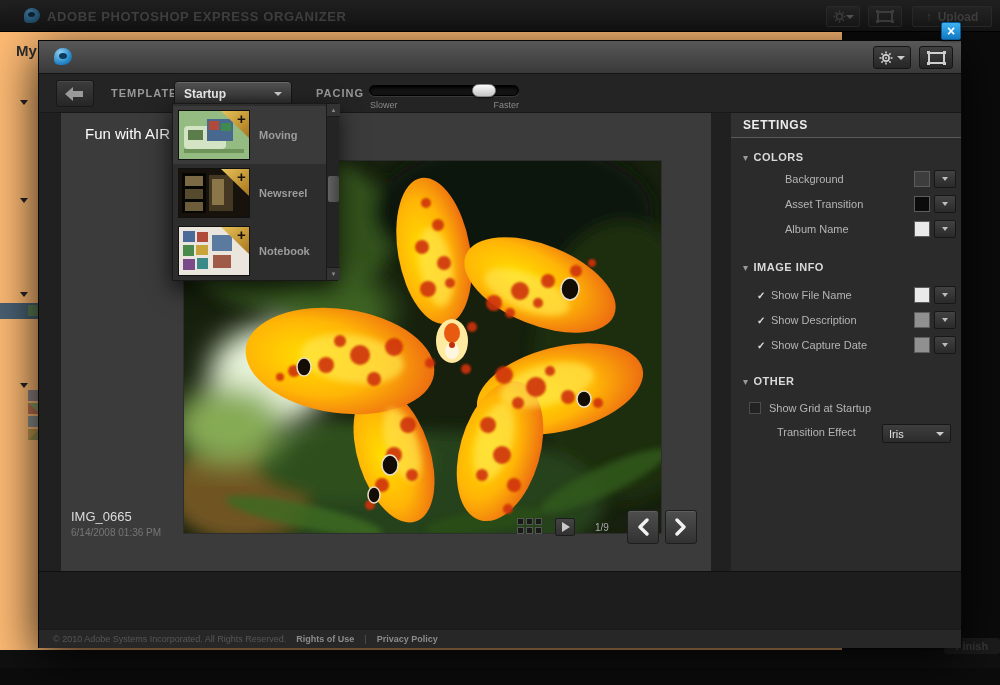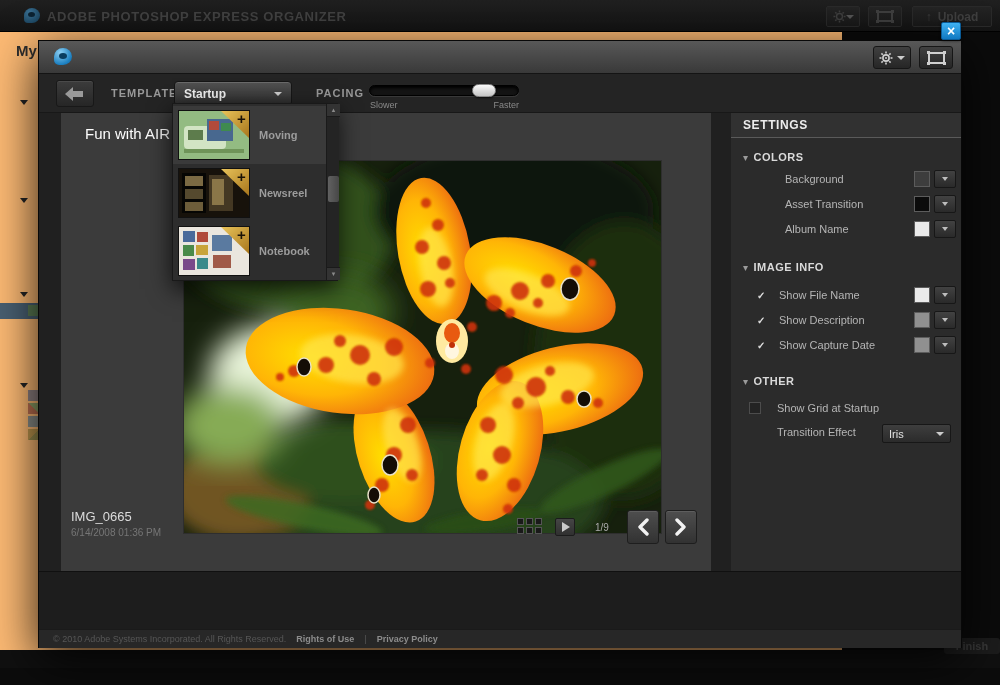--- a/index.html
+++ b/index.html
@@ -118,21 +118,21 @@
 
   
   .settings { left:692px; top:72px; width:230px; height:458px; background:#2b2b2b; }
   .settings-hdr { left:0; top:0; width:230px; height:25px; background:#313131;
                   border-bottom:1px solid #5a5a5a; font-size:12px; font-weight:bold; color:#ececec;
                   letter-spacing:.6px; line-height:25px; padding-left:12px; }
   .sec-hdr { left:12px; font-size:11px; font-weight:bold; color:#dadada; letter-spacing:.5px; }
   .sec-hdr b { color:#9a9a9a; font-weight:normal; margin-right:5px; font-size:10px; }
   .set-row-label { left:26px; font-size:11px; color:#b5b5b5;margin-left:28px; }
   .check-glyph { left:26px; font-size:10px; font-weight:bold; color:#e0e0e0; }
-  .check-label { left:40px; font-size:11px; color:#b5b5b5;margin-left:8px; }
+  .check-label { left:40px; font-size:11px; color:#b5b5b5; }
   .swatch { left:183px; width:16px; height:16px; border:1px solid #5c5c5c; }
   .swatch-dd { left:203px; width:22px; height:18px; background:linear-gradient(#424242,#2a2a2a);
                border:1px solid #171717; border-radius:2px; display:flex; align-items:center; justify-content:center; }
   .swatch-dd .caret { border-top-color:#bdbdbd; border-left-width:3px; border-right-width:3px; }
   .checkbox { left:18px; width:12px; height:12px; background:#232323; border:1px solid #4c4c4c; }
   .trans-select { left:151px; top:311px; width:69px; height:19px; background:linear-gradient(#3e3e3e,#2b2b2b);
                   border:1px solid #171717; border-radius:2px; display:flex; align-items:center;
                   justify-content:space-between; padding:0 6px; }
   .trans-select span { font-size:11px; color:#e2e2e2; }
 

